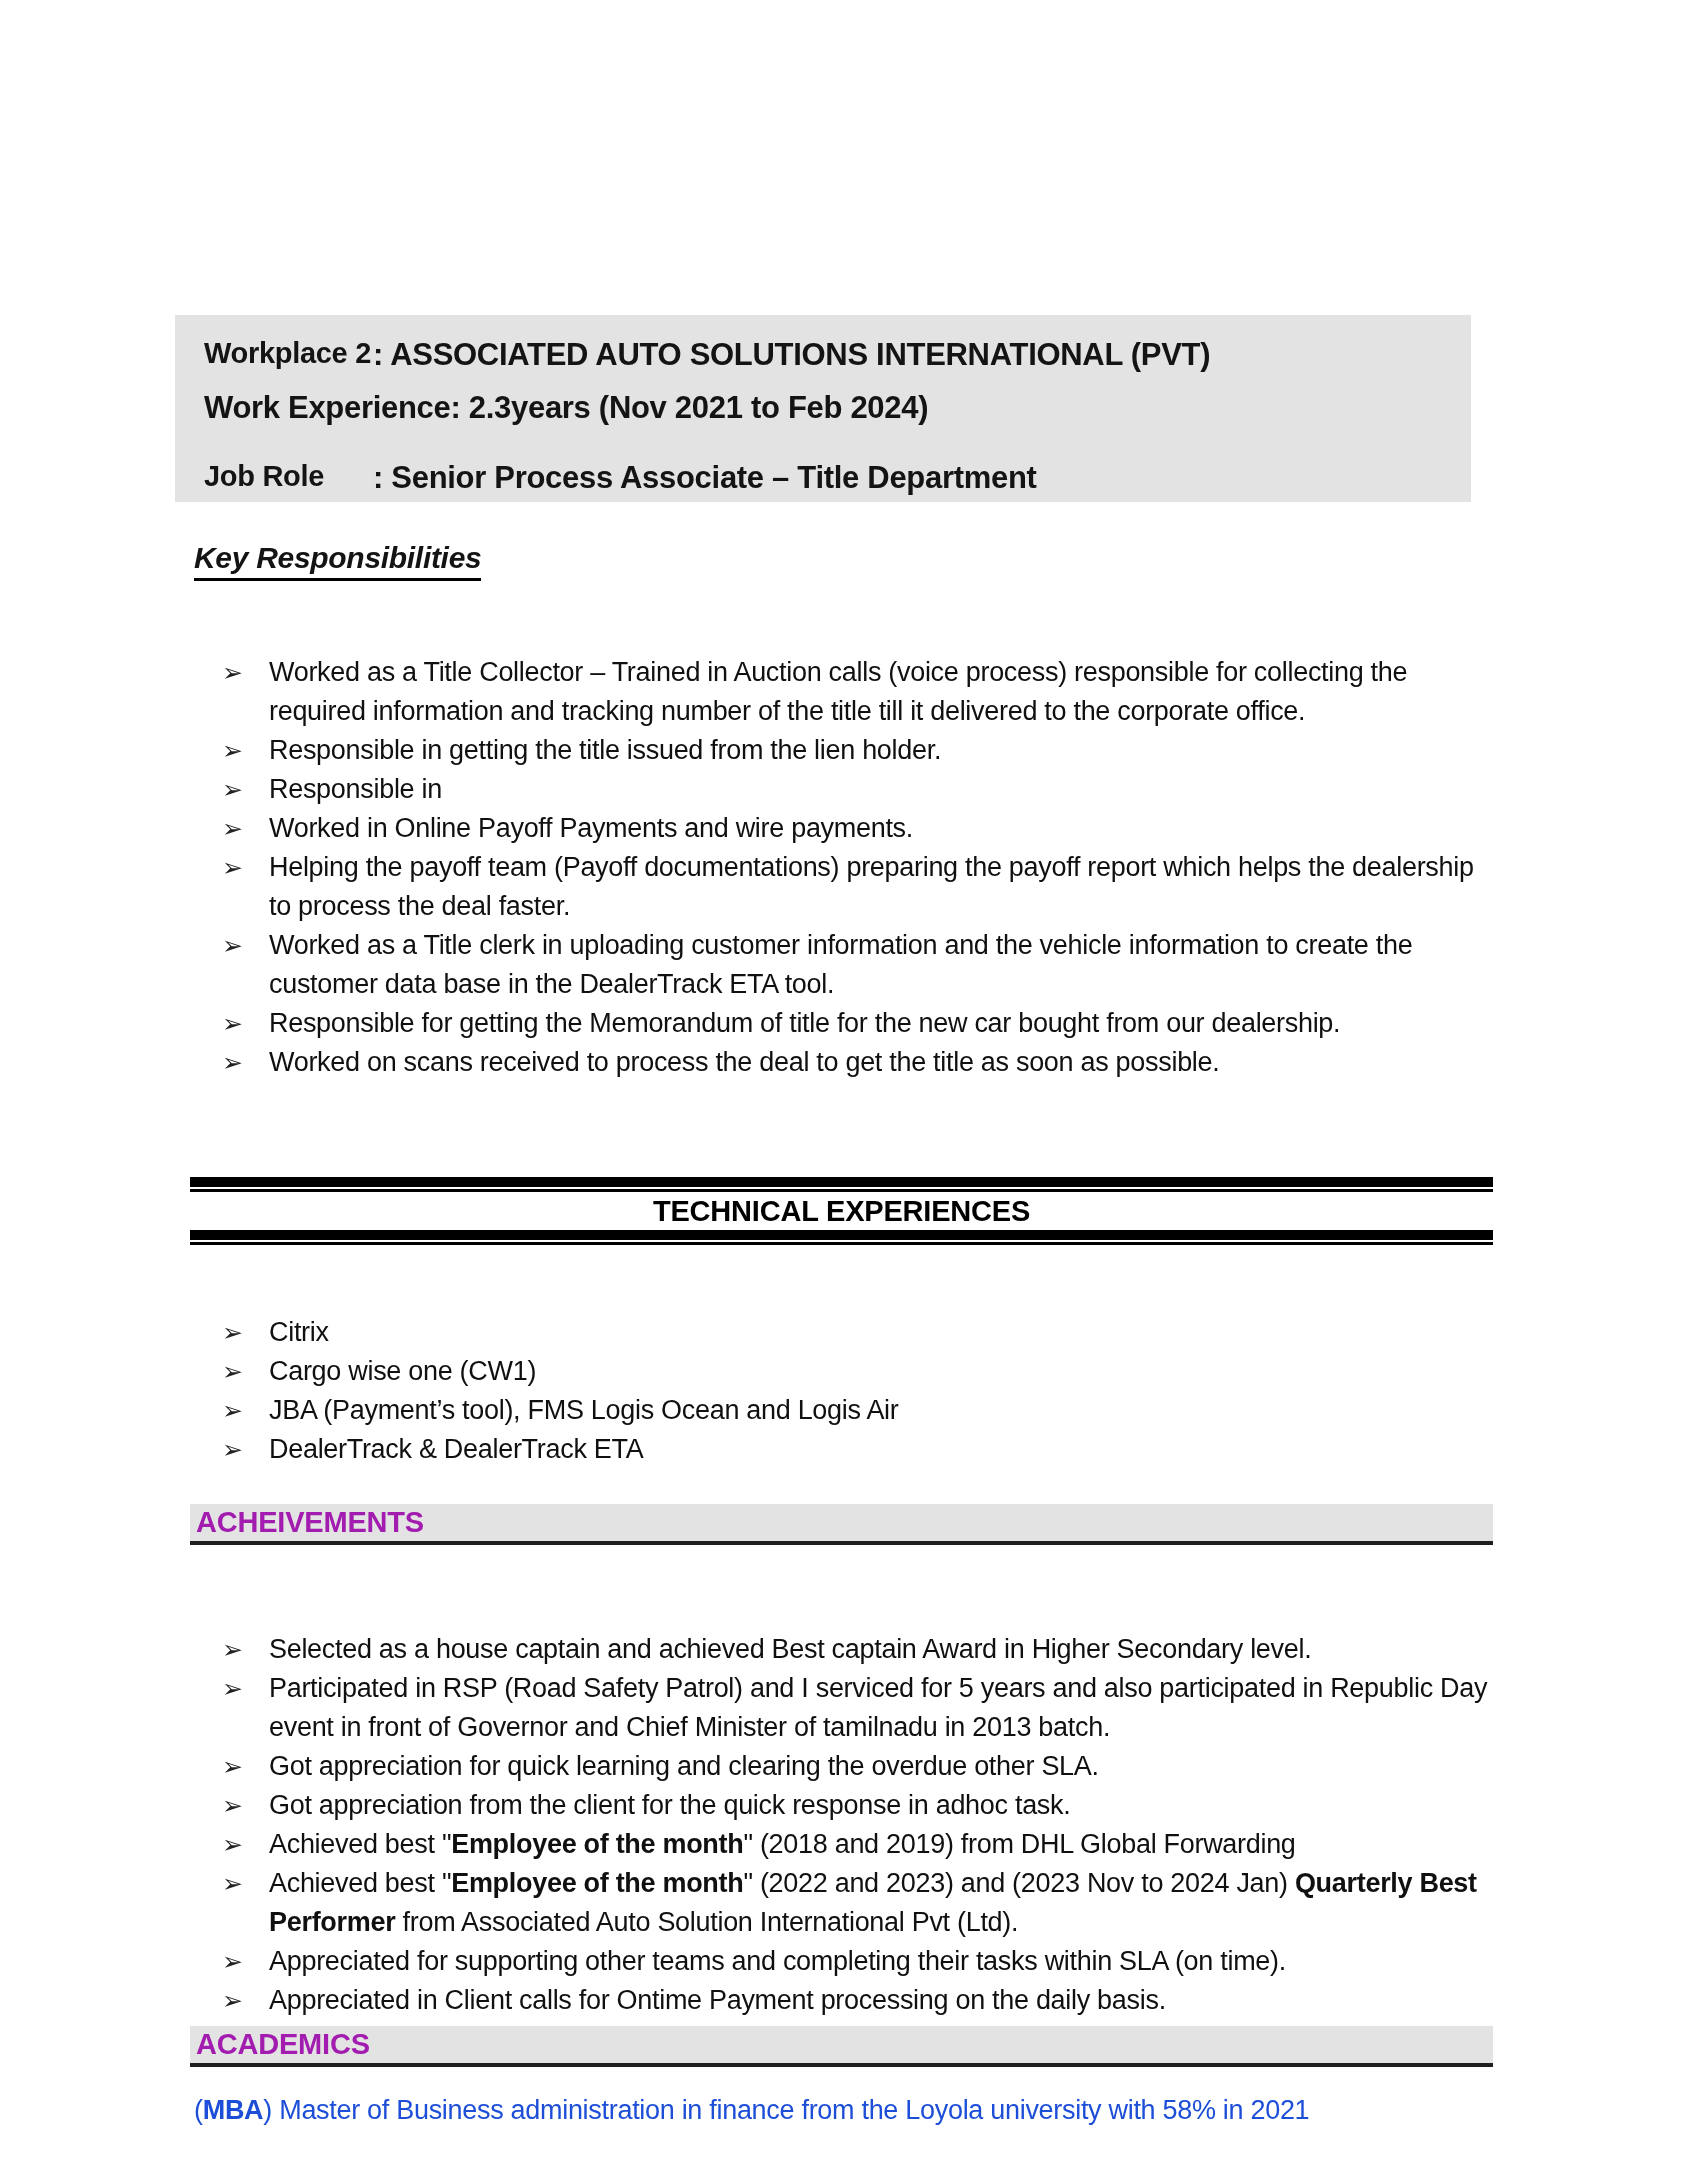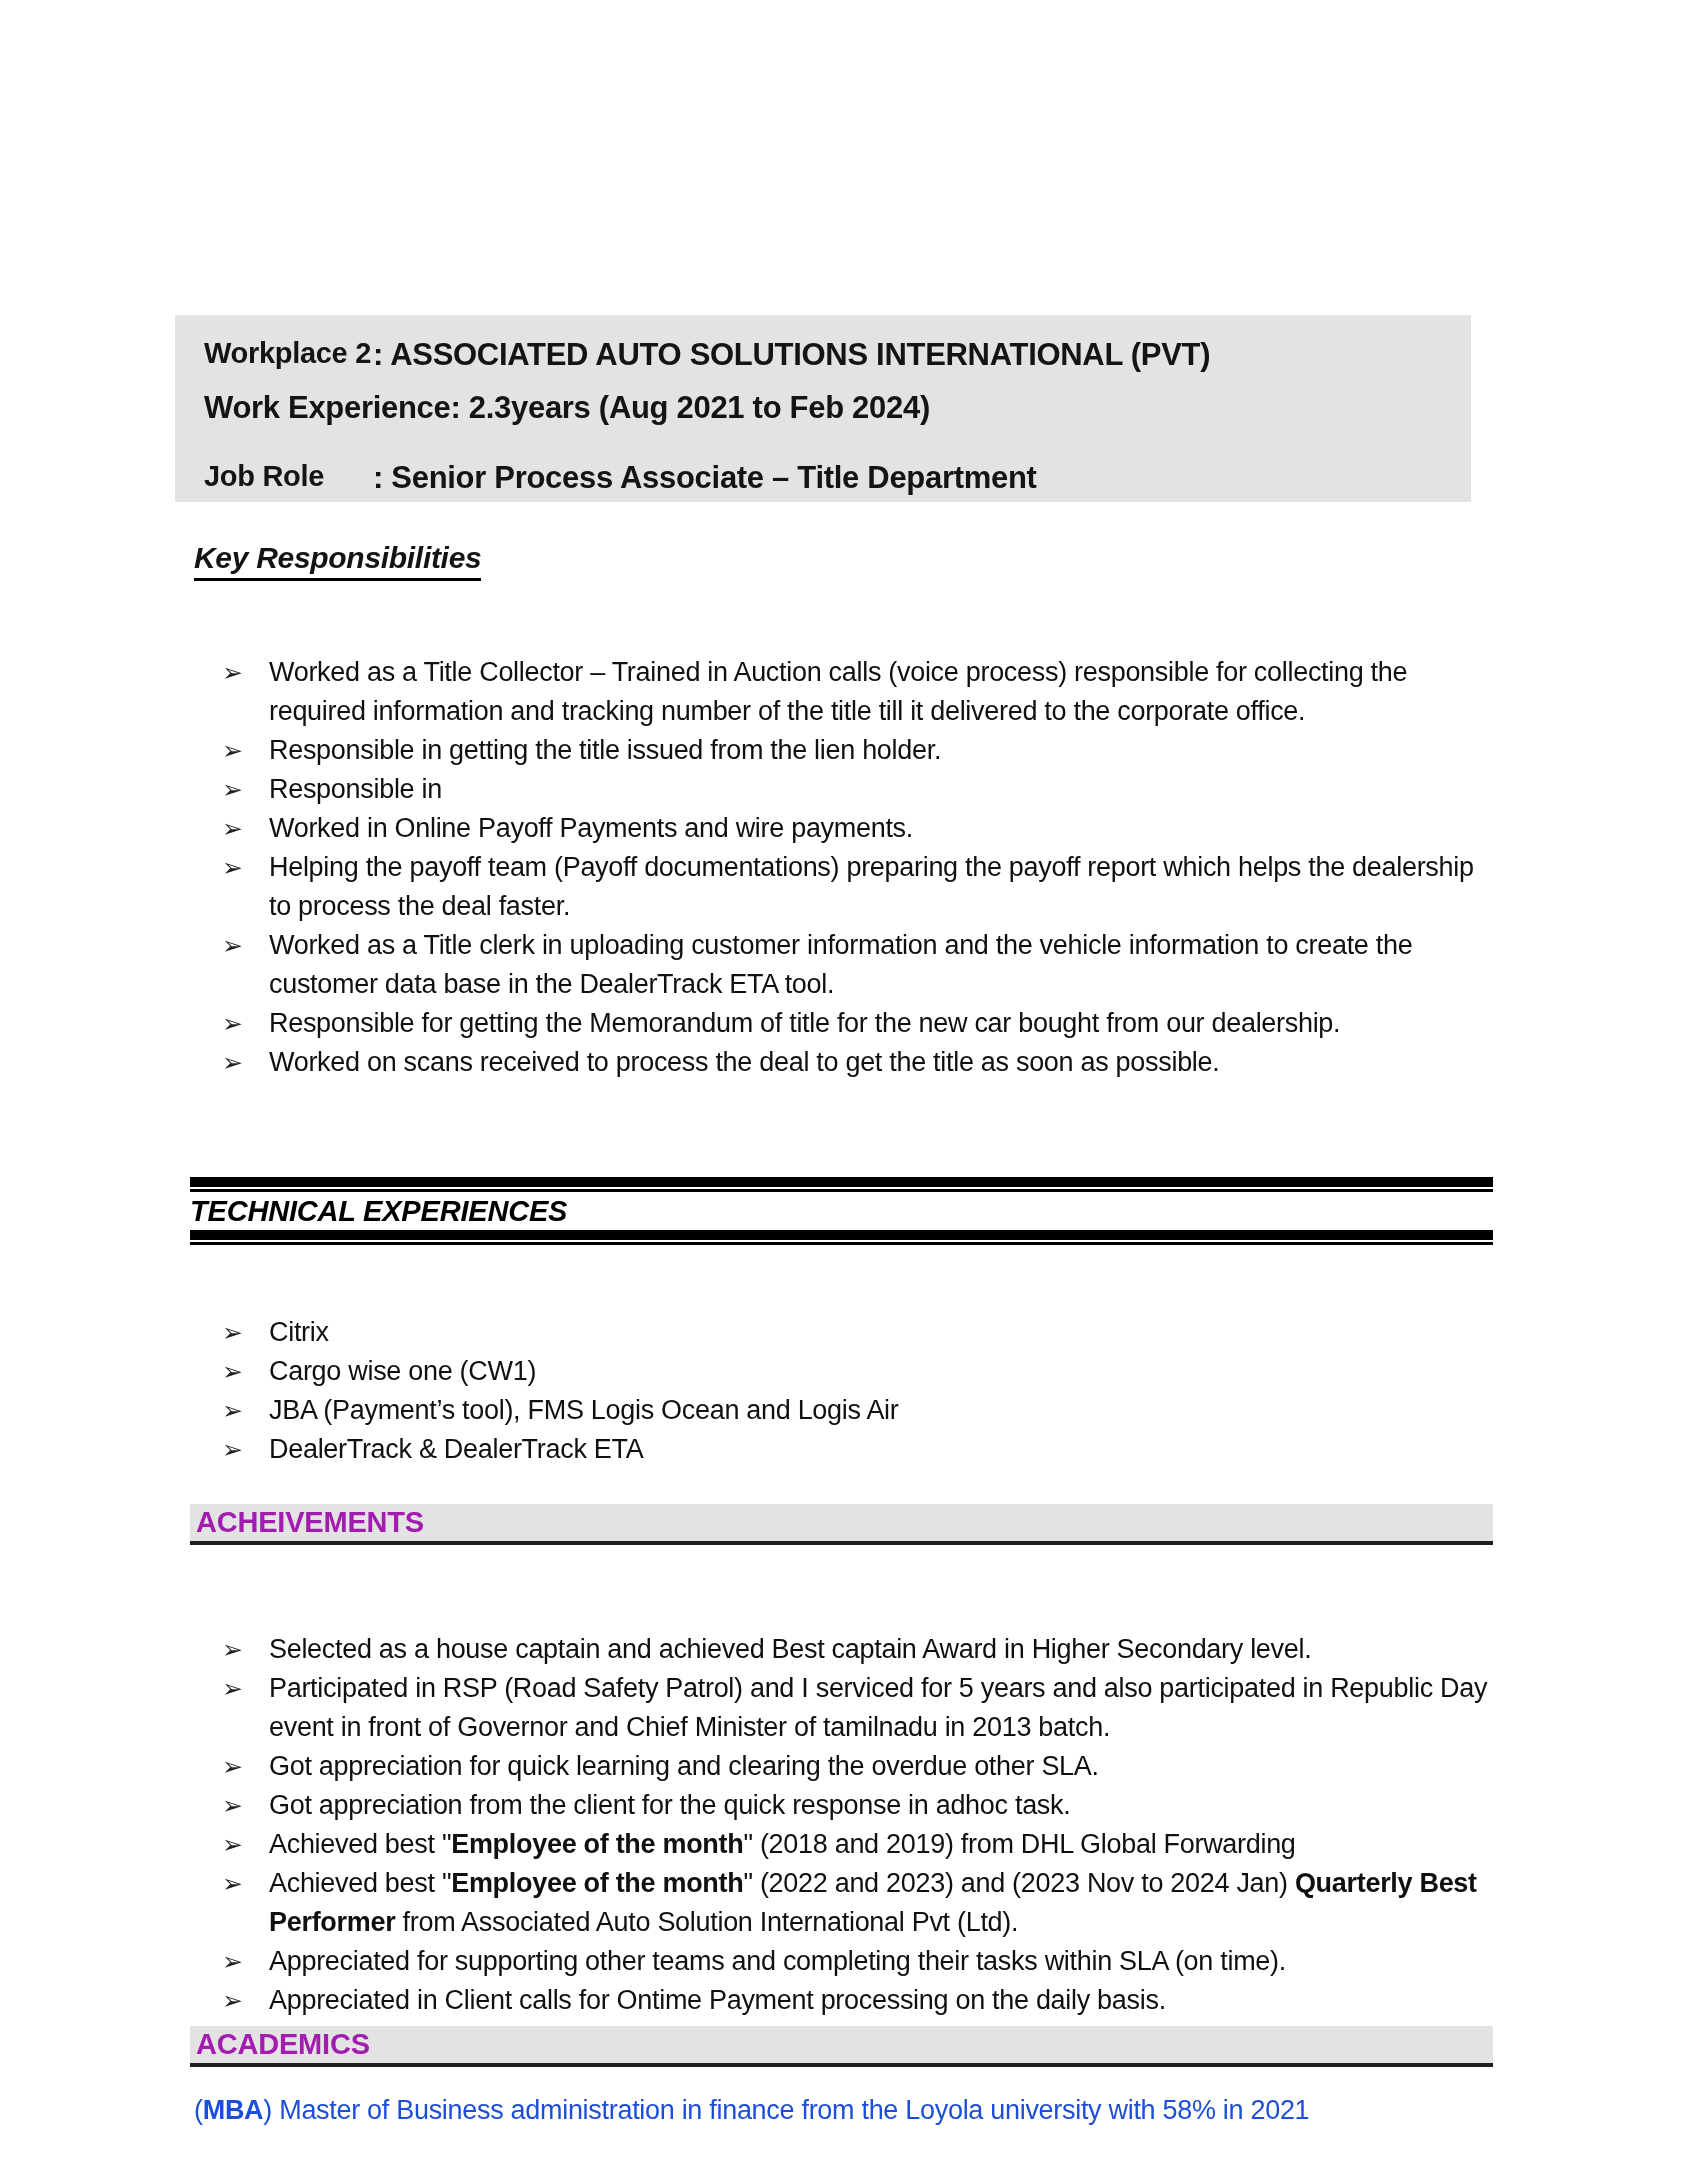--- a/index.html
+++ b/index.html
@@ -40,22 +40,22 @@
   ul.doc-list li{position:relative;padding-left:49px;}
   ul.doc-list .marker{position:absolute;left:2px;top:0;font-size:25px;color:#222;}
   .list-responsibilities{top:653px;}
   .list-technical{top:1313px;}
   .list-achievements{top:1630px;}
   
   .tech-block{position:absolute;left:190px;top:1177px;width:1303px;}
   .rule-thick{height:10px;background:#000;}
   .rule-thin{height:3px;background:#000;margin-top:2px;}
   .tech-title{
-    text-align:left;font-weight:700;font-size:29px;line-height:38px;
-    letter-spacing:-0.2px;color:#000;font-style:italic;
+    text-align:center;font-weight:700;font-size:29px;line-height:38px;
+    letter-spacing:-0.2px;color:#000;
   }
   
   .section-bar{
     position:absolute;left:190px;width:1303px;height:41px;
     background:#e3e3e3;border-bottom:4px solid #1f1f1f;
     box-sizing:border-box;display:flex;align-items:center;
     padding-left:6px;font-weight:700;font-size:29px;letter-spacing:-0.2px;color:#a21caf;
   }
   .bar-achievements{top:1504px;}
   .bar-academics{top:2026px;}
@@ -69,21 +69,21 @@
 <body>
 
 <div class="page">
 
   <div class="header-box">
     <div class="hrow r1">
       <span class="hb-label">Workplace 2</span>
       <span class="hb-value">: ASSOCIATED AUTO SOLUTIONS INTERNATIONAL (PVT)</span>
     </div>
     <div class="hrow r2">
-      <span class="hb-plain">Work Experience: 2.3years (Aug 2021 to Feb 2024)</span>
+      <span class="hb-plain">Work Experience: 2.3years (Nov 2021 to Feb 2024)</span>
     </div>
     <div class="hrow r3">
       <span class="hb-label">Job Role</span>
       <span class="hb-value">: Senior Process Associate – Title Department</span>
     </div>
   </div>
 
   <div class="key-resp">
     <span>Key Responsibilities</span>
   </div>

